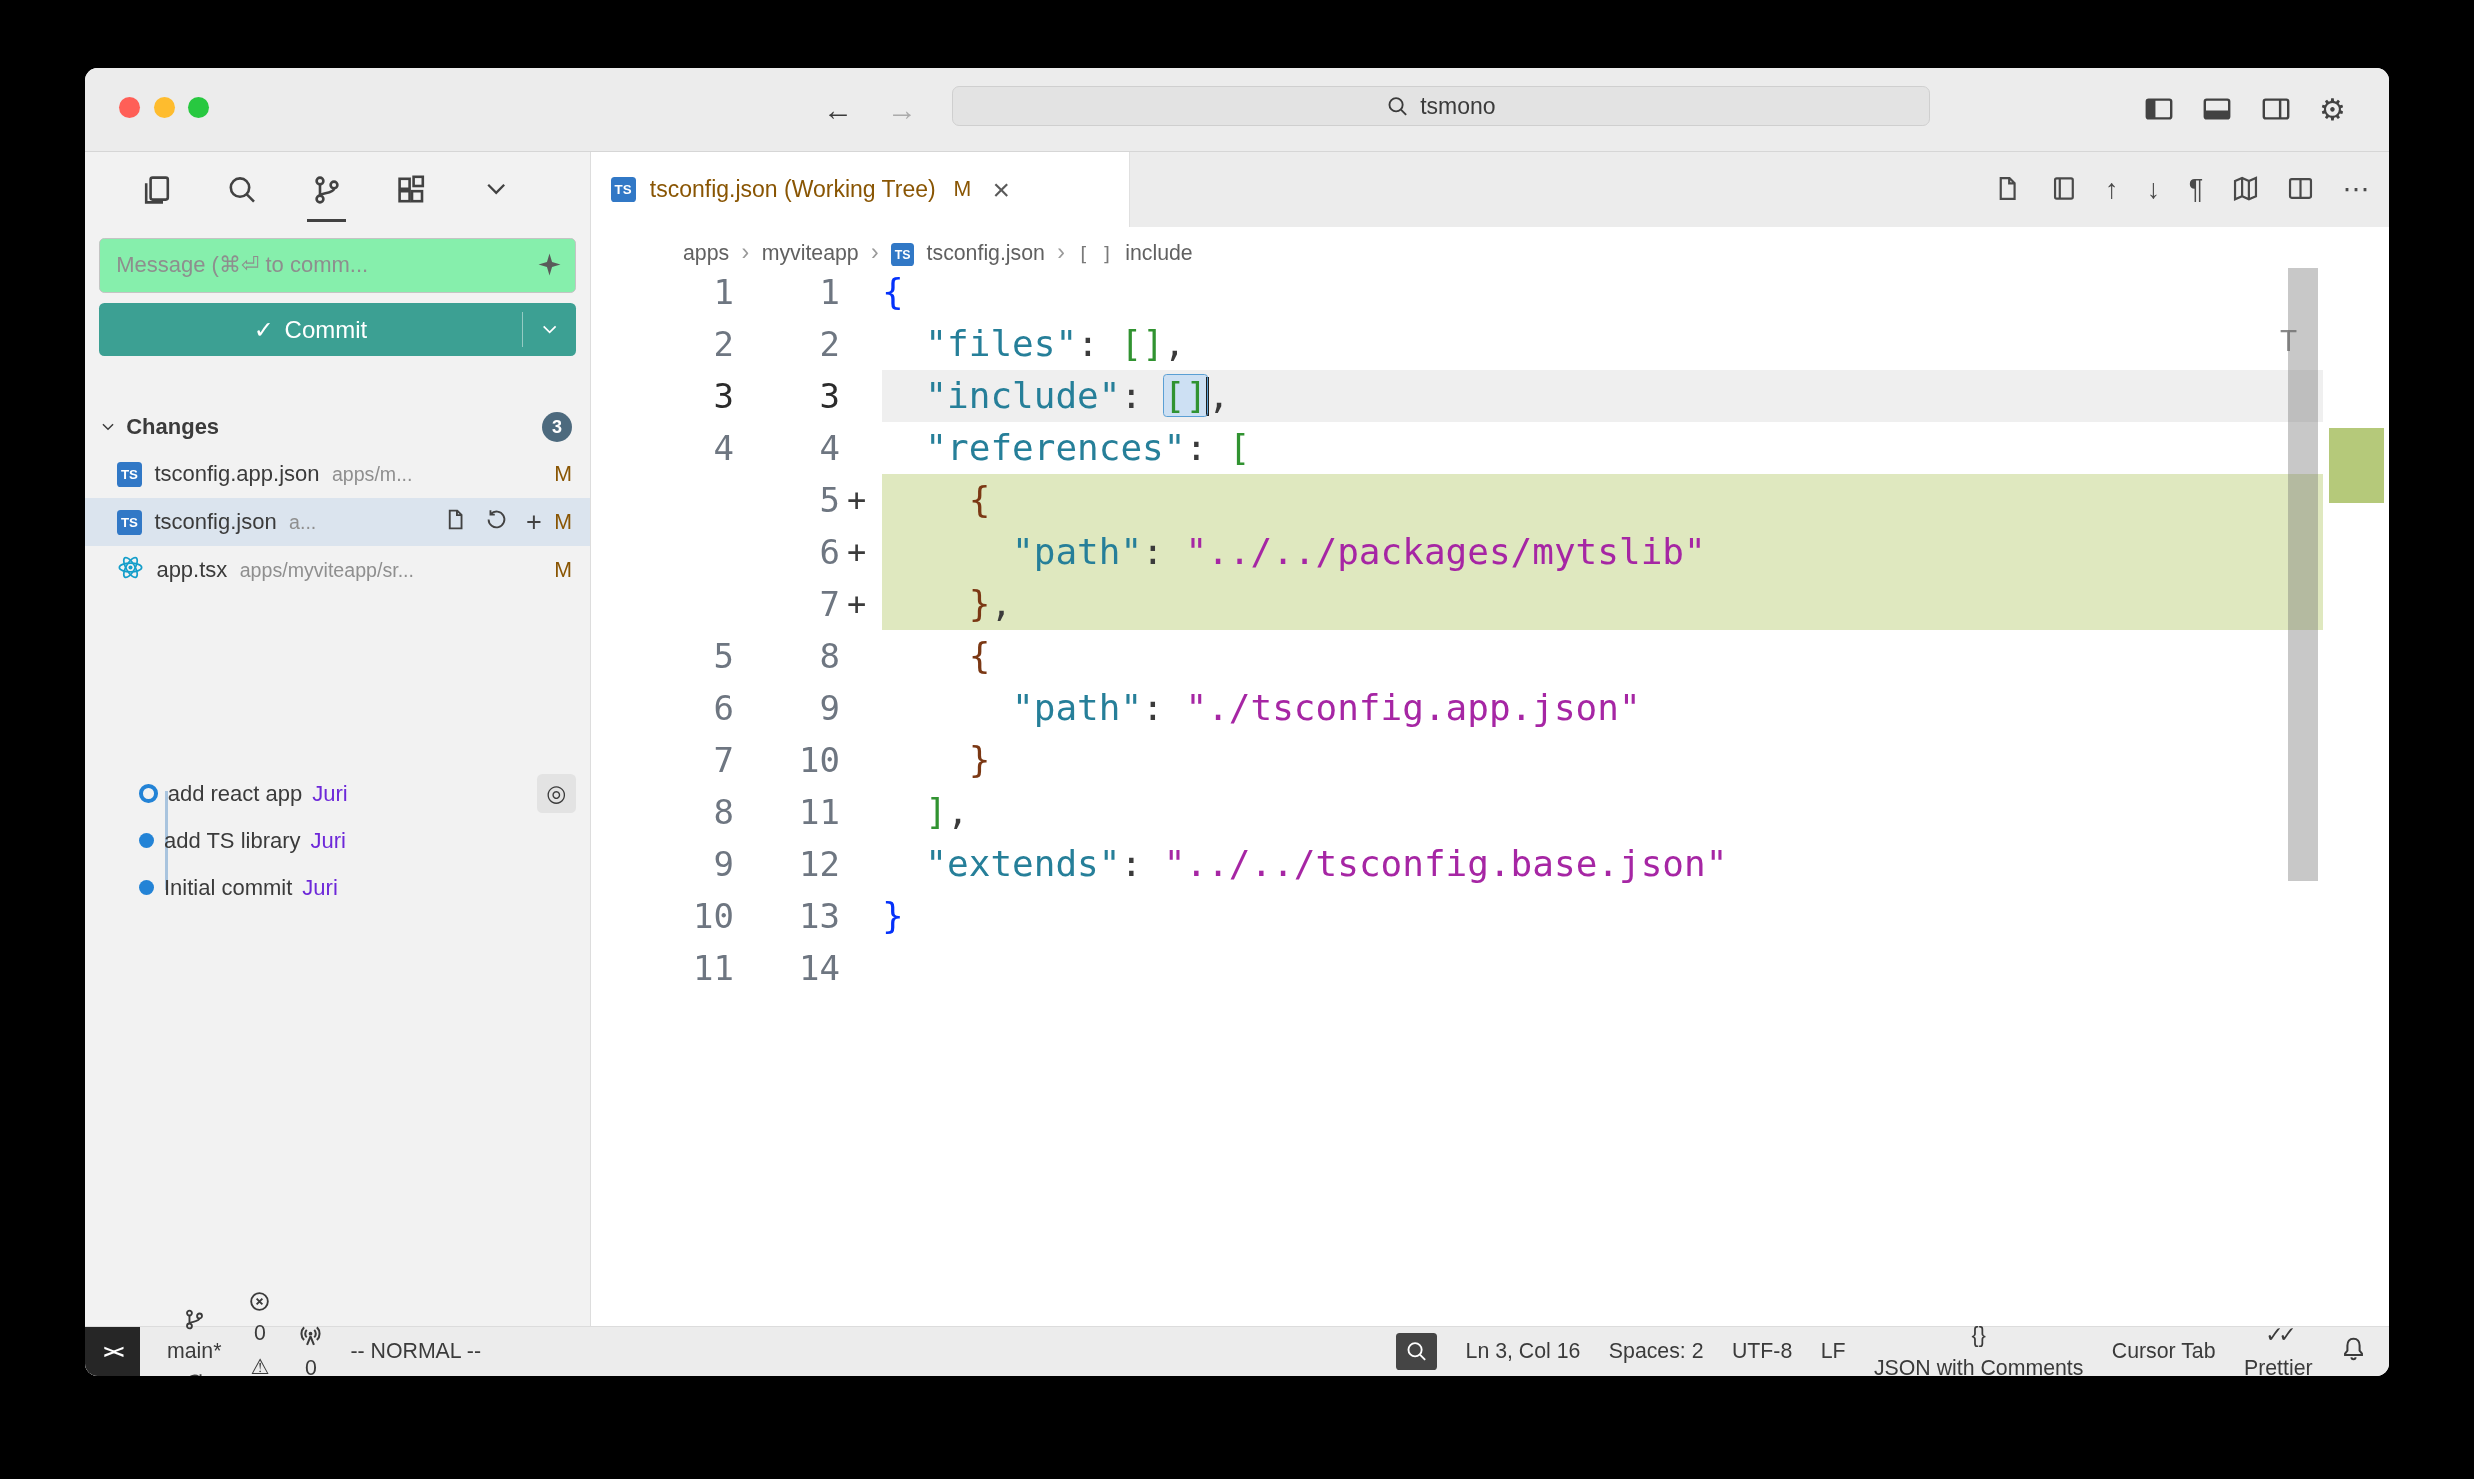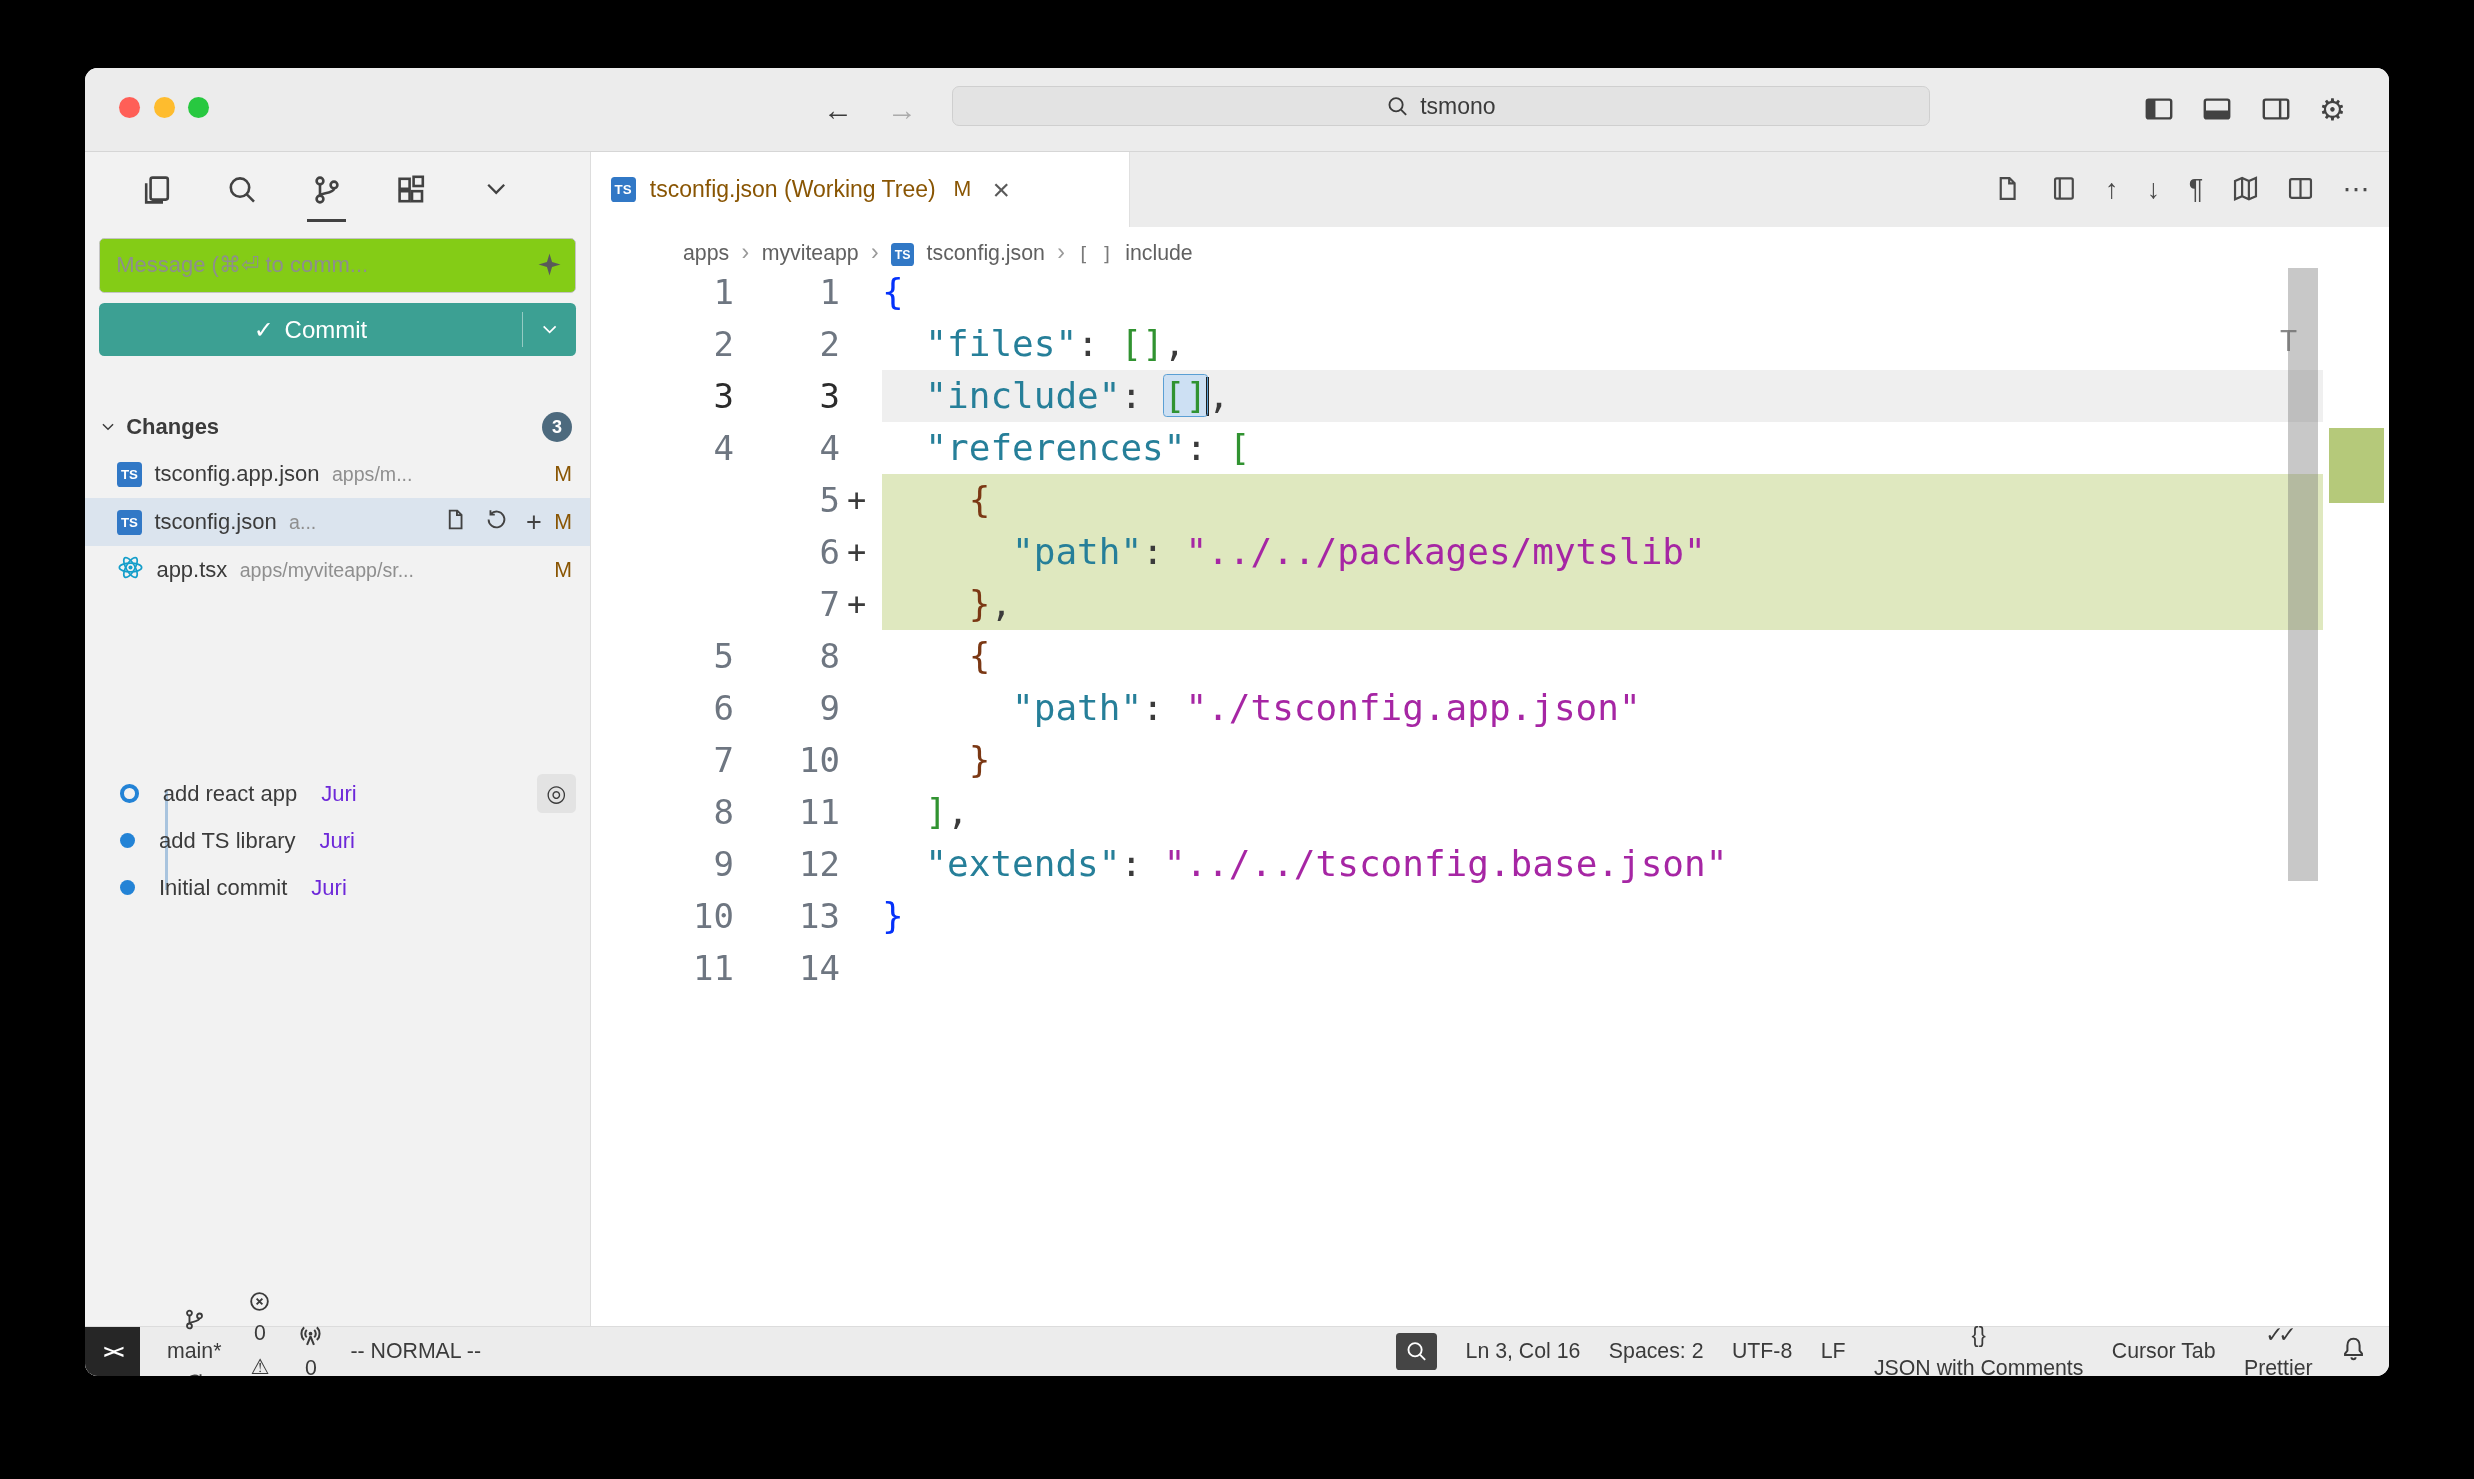--- a/index.html
+++ b/index.html
@@ -34,21 +34,21 @@
   
   .activity { height:75px; display:flex; align-items:center; padding-left:52px; gap:46px; color:#424242; }
   .act-item { position:relative; height:75px; display:flex; align-items:center; justify-content:center; width:39px; }
   .act-item.active::after { content:""; position:absolute; left:0; right:0; bottom:5.3px; height:2.7px; background:#424242; }
 
   
   .sec-header { height:39px; background:#e9e9e9; display:flex; align-items:center; gap:9px;
                 padding-left:12.4px; font-size:19.6px; font-weight:bold; color:#3b3b3b; letter-spacing:0.3px; }
   .sec-header.graph-h { border-top:0.9px solid #dcdcdc; }
   .msg-wrap { position:relative; margin:10.7px 14.2px 0; }
-  .msg-input { width:100%; height:55px; border:0.9px solid #c4c4c4; border-radius:5.3px; background:#84cc16;
+  .msg-input { width:100%; height:55px; border:0.9px solid #c4c4c4; border-radius:5.3px; background:#86efac;
                font-size:22px; padding:0 50px 0 16px; color:#333; font-family:"Liberation Sans",sans-serif; }
   .msg-input::placeholder { color:#8e8e8e; }
   .sparkle { position:absolute; right:12.4px; top:13.3px; color:#5a5a5a; }
   .commit-btn { margin:10.7px 14.2px 0; height:53px; border-radius:5.3px; background:var(--commit-button);
                 color:#fff; display:flex; align-items:stretch; }
   .commit-main { flex:1; display:flex; align-items:center; justify-content:center; gap:10.7px; font-size:24px; }
   .commit-divider { width:0.9px; background:rgba(255,255,255,.45); margin:9px 0; }
   .commit-drop { width:53px; display:flex; align-items:center; justify-content:center; }
   .changes-header { margin-top:48px; height:46px; display:flex; align-items:center; gap:9px;
                     padding-left:14.2px; font-size:22px; font-weight:600; color:#3b3b3b; }
@@ -62,21 +62,21 @@
   .file-path { font-size:19.6px; color:#8f8f8f; white-space:nowrap; overflow:hidden; }
   .file-actions { margin-left:auto; display:flex; align-items:center; gap:18px; color:#424242; }
   .m-flag { color:var(--modified); font-size:21.3px; margin-right:18px; }
   .ml-auto { margin-left:auto; }
   .plus-glyph { font-size:27px; line-height:1; }
 
   
   .graph { position:absolute; left:0; right:0; top:618px; }
   .graph-list { position:relative; }
   .graph-line { position:absolute; left:80px; top:21.3px; bottom:21.3px; width:2.7px; background:#a9c4de; }
-  .commit-row { position:relative; height:47px; display:flex; align-items:center; gap:24px; padding-left:35px;
+  .commit-row { position:relative; height:47px; display:flex; align-items:center; gap:10px; padding-left:54px;
                 font-size:22px; color:#3b3b3b; }
   .dot { width:15px; height:15px; border-radius:50%; background:var(--graph-dot); flex:none; position:relative; z-index:1; }
   .dot.head { width:18.7px; height:18.7px; background:#f2f2f2; border:4.4px solid var(--graph-dot); }
   .author { font-size:22px; color:#6d28d9; }
   .target-btn { margin-left:auto; margin-right:14.2px; width:39px; height:39px; border-radius:5.3px; background:#e3e3e3;
                 display:flex; align-items:center; justify-content:center; font-size:23px; color:#3b3b3b; }
 
   
   .tabbar { position:relative; height:75px; background:#ececec; display:flex; flex:none; }
   .tab { width:539px; background:#fff; display:flex; align-items:center; gap:14.2px; padding:0 19.6px;

